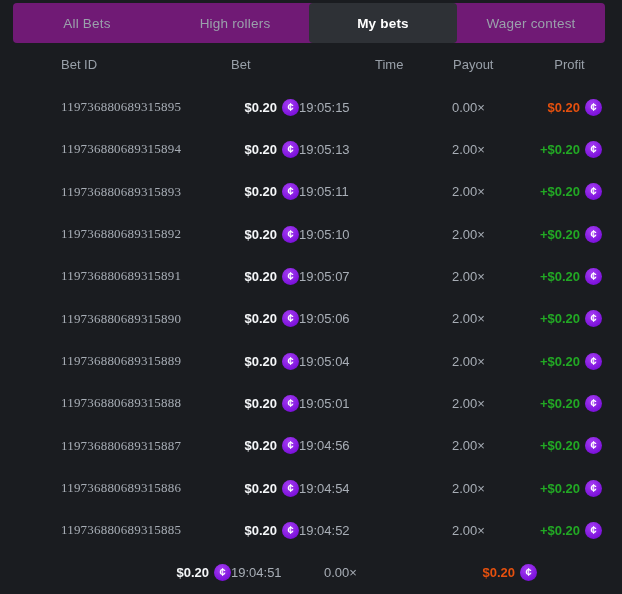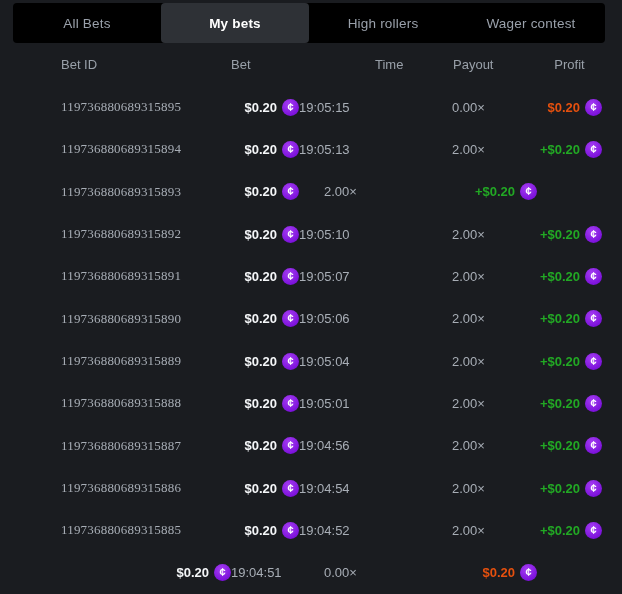--- a/index.html
+++ b/index.html
@@ -9,21 +9,21 @@
     font-family: "Liberation Sans", "DejaVu Sans", sans-serif;
     overflow: hidden;
     -webkit-font-smoothing: antialiased;
   }
 
   
   .tabbar {
     display: flex;
     margin: 3px 17px 0 13px;
     height: 40px;
-    background: #000000;
+    background: #701a75;
     border-radius: 4px;
   }
   .tab {
     flex: 1;
     display: flex;
     align-items: center;
     justify-content: center;
     color: #9aa1ab;
     font-size: 13.5px;
     font-weight: 500;
@@ -95,22 +95,22 @@
     align-items: center;
     justify-content: center;
     margin-left: 5px;
   }
 </style>
 </head>
 <body>
 
 <div class="tabbar" id="tabbar">
     <div class="tab">All Bets</div>
+    <div class="tab">High rollers</div>
     <div class="tab active">My bets</div>
-    <div class="tab">High rollers</div>
     <div class="tab">Wager contest</div>
   </div>
 
 <div class="grid-row header-row">
   <div class="h-id">Bet ID</div>
   <div class="h-bet">Bet</div>
   <div class="h-time">Time</div>
   <div class="h-payout">Payout</div>
   <div class="h-profit">Profit</div>
 </div>
@@ -141,20 +141,21 @@
         <span>+$0.20</span>
         <span class="coin">¢</span>
       </div>
     </div>
     <div class="grid-row row">
       <div class="cell-id">119736880689315893</div>
       <div class="cell-bet">
         <span class="bet-val">$0.20</span>
         <span class="coin">¢</span>
       </div>
+      <div class="cell-time">19:05:11</div>
       <div class="cell-payout">2.00×</div>
       <div class="cell-profit profit-win">
         <span>+$0.20</span>
         <span class="coin">¢</span>
       </div>
     </div>
     <div class="grid-row row">
       <div class="cell-id">119736880689315892</div>
       <div class="cell-bet">
         <span class="bet-val">$0.20</span>

